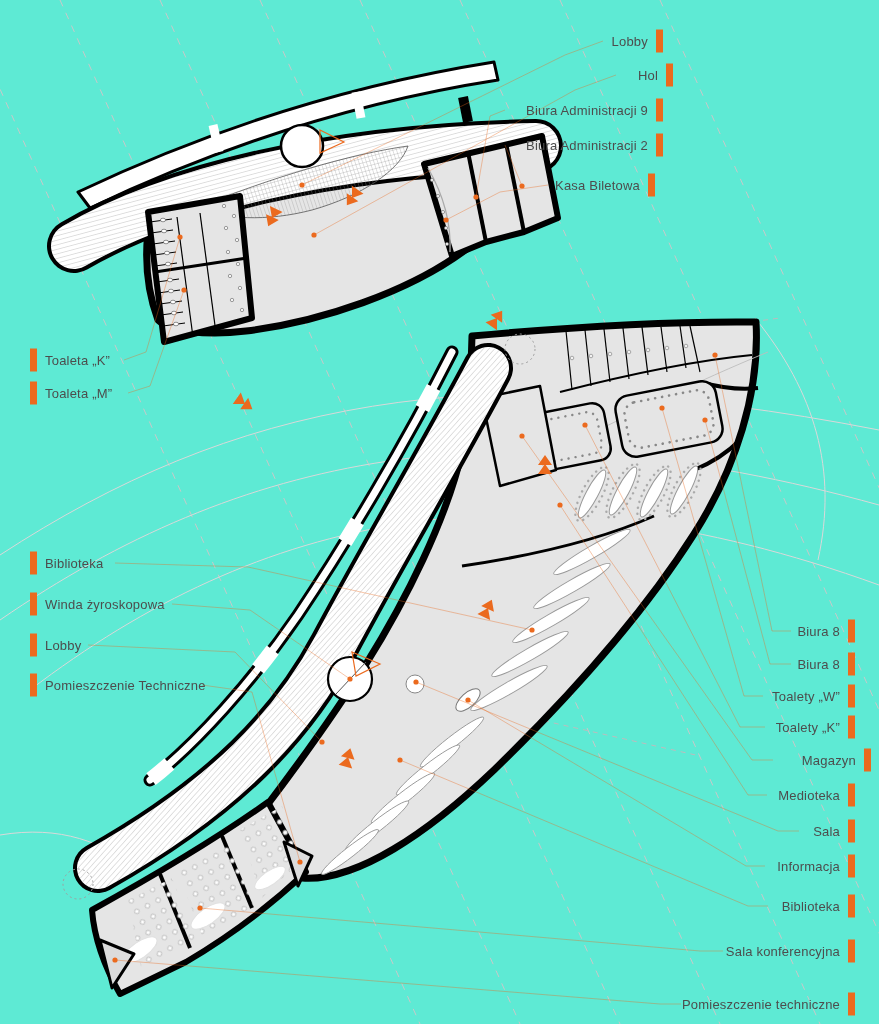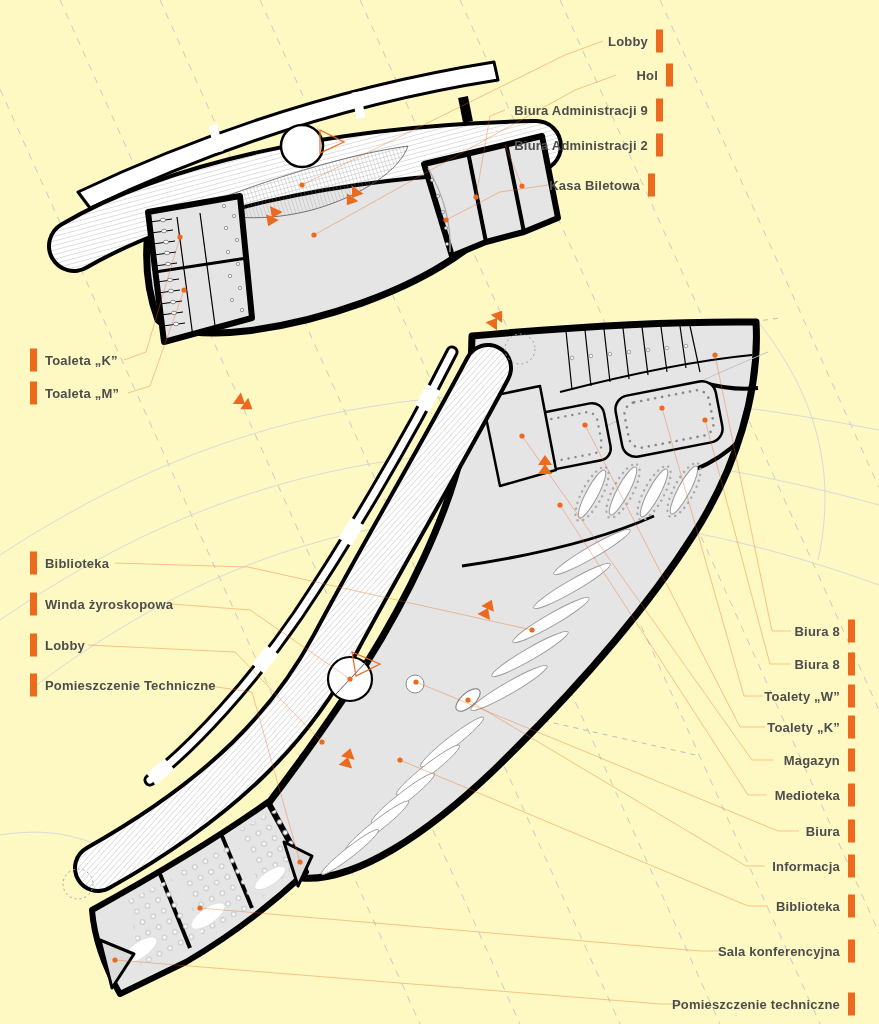--- a/index.html
+++ b/index.html
@@ -1,17 +1,17 @@
 <!DOCTYPE html>
 <html><head>
 <meta charset="utf-8">
 <style>
   html,body{margin:0;padding:0;background:#ffffff;}
-  .canvas{position:relative;width:879px;height:1024px;background:#fef9c3;overflow:hidden;
-          font-family:"Liberation Sans",sans-serif;font-weight:bold;}
+  .canvas{position:relative;width:879px;height:1024px;background:#5eead4;overflow:hidden;
+          font-family:"Liberation Sans",sans-serif;}
   svg.plan{position:absolute;left:0;top:0;}
   .lbl{position:absolute;display:flex;align-items:center;gap:8px;
        font-size:13px;color:#4d4d4d;letter-spacing:.2px;white-space:nowrap;
        transform:translateY(-50%);}
   .bar{width:7px;height:23px;background:#EB6A1E;flex:none;}
 </style>
 </head>
 <body>
 
 <div class="canvas">
@@ -378,30 +378,30 @@
       <span class="bar"></span>
     </div>
 <div class="lbl" style="top:696px;right:24px">
       <span>Toalety „W”</span>
       <span class="bar"></span>
     </div>
 <div class="lbl" style="top:727px;right:24px">
       <span>Toalety „K”</span>
       <span class="bar"></span>
     </div>
-<div class="lbl" style="top:760px;right:24px">
+<div class="lbl" style="top:760px;right:8px">
       <span>Magazyn</span>
       <span class="bar"></span>
     </div>
 <div class="lbl" style="top:795px;right:24px">
       <span>Medioteka</span>
       <span class="bar"></span>
     </div>
 <div class="lbl" style="top:831px;right:24px">
-      <span>Biura</span>
+      <span>Sala</span>
       <span class="bar"></span>
     </div>
 <div class="lbl" style="top:866px;right:24px">
       <span>Informacja</span>
       <span class="bar"></span>
     </div>
 <div class="lbl" style="top:906px;right:24px">
       <span>Biblioteka</span>
       <span class="bar"></span>
     </div>

